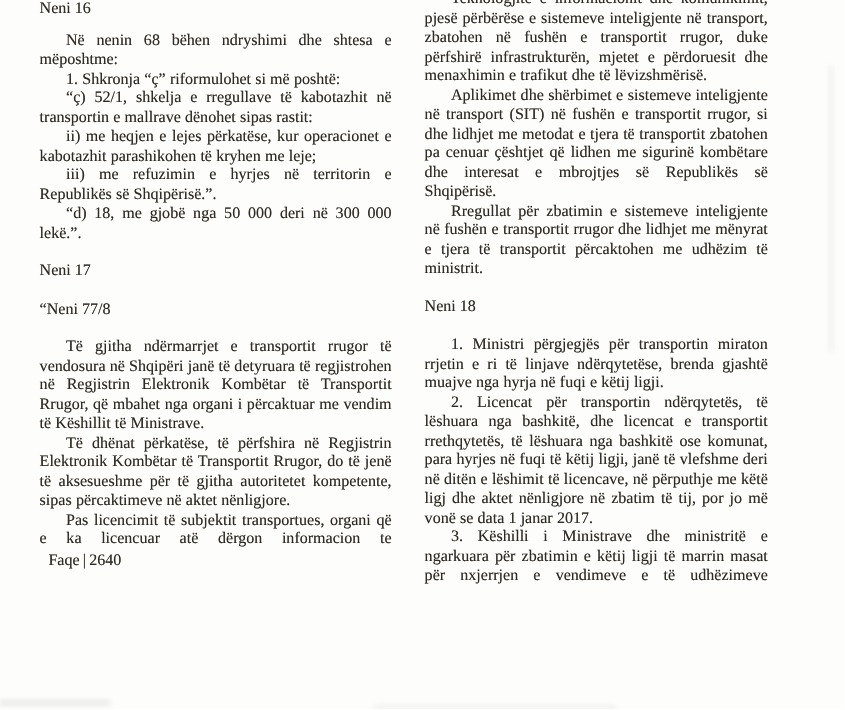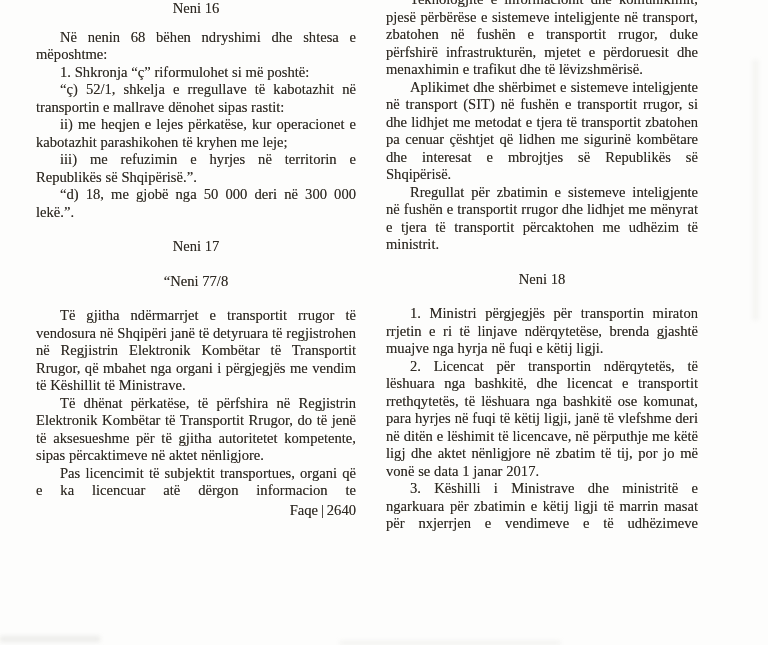--- a/index.html
+++ b/index.html
@@ -20,48 +20,48 @@
   .col-right { left: 386px; width: 312px; top: -9px; }
   .para {
     margin: 0;
     text-align: justify;
     text-indent: 24px;
     word-spacing: 0.01em;
   }
   .jlast { text-align-last: justify; }
   .heading {
     margin: 17px 0;
-    text-align: center;
+    text-align: left;
     text-indent: 0;
     font-weight: normal;
     font-size: inherit;
   }
   .heading-first { margin-top: 0; margin-bottom: 11px; }
-  .footer-line { margin: 2px 0 0 0; text-indent: 8px; text-align: right; }
+  .footer-line { margin: 2px 0 0 0; text-indent: 8px; text-align: left; }
   .smudge { position: absolute; pointer-events: none; }
   .smudge-1 { left: 0;   top: 636px; width: 100px; height: 6px; background: #ececе9; background: #ececea; filter: blur(2px); }
   .smudge-2 { left: 340px; top: 641px; width: 220px; height: 4px; background: #f2f2ef; filter: blur(2px); }
   .smudge-3 { left: 753px; top: 60px; width: 5px; height: 260px; background: #f3f3f0; filter: blur(2px); }
 </style>
 </head>
 <body>
 
 <div class="page">
 
   <div class="col col-left">
     <div class="heading heading-first">Neni 16</div>
     <p class="para">Në nenin 68 bëhen ndryshimi dhe shtesa e mëposhtme:</p>
     <p class="para">1. Shkronja “ç” riformulohet si më poshtë:</p>
     <p class="para">“ç) 52/1, shkelja e rregullave të kabotazhit në transportin e mallrave dënohet sipas rastit:</p>
     <p class="para">ii) me heqjen e lejes përkatëse, kur operacionet e kabotazhit parashikohen të kryhen me leje;</p>
     <p class="para">iii) me refuzimin e hyrjes në territorin e Republikës së Shqipërisë.”.</p>
     <p class="para">“d) 18, me gjobë nga 50 000 deri në 300 000 lekë.”.</p>
     <div class="heading">Neni 17</div>
     <div class="heading">“Neni 77/8</div>
-    <p class="para">Të gjitha ndërmarrjet e transportit rrugor të vendosura në Shqipëri janë të detyruara të regjistrohen në Regjistrin Elektronik Kombëtar të Transportit Rrugor, që mbahet nga organi i përgjegjës me vendim të Këshillit të Ministrave.</p>
+    <p class="para">Të gjitha ndërmarrjet e transportit rrugor të vendosura në Shqipëri janë të detyruara të regjistrohen në Regjistrin Elektronik Kombëtar të Transportit Rrugor, që mbahet nga organi i përcaktuar me vendim të Këshillit të Ministrave.</p>
     <p class="para">Të dhënat përkatëse, të përfshira në Regjistrin Elektronik Kombëtar të Transportit Rrugor, do të jenë të aksesueshme për të gjitha autoritetet kompetente, sipas përcaktimeve në aktet nënligjore.</p>
     <p class="para jlast">Pas licencimit të subjektit transportues, organi që e ka licencuar atë dërgon informacion te</p>
     <p class="footer-line">Faqe | 2640</p>
   </div>
 
   <div class="col col-right">
     <p class="para">Teknologjitë e informacionit dhe komu­nikimit, pjesë përbërëse e sistemeve inteligjente në transport, zbatohen në fushën e transportit rrugor, duke përfshirë infrastrukturën, mjetet e përdoruesit dhe menaxhimin e trafikut dhe të lëvizshmërisë.</p>
     <p class="para">Aplikimet dhe shërbimet e sistemeve inteligjente në transport (SIT) në fushën e transportit rrugor, si dhe lidhjet me metodat e tjera të transportit zbatohen pa cenuar çështjet që lidhen me sigurinë kombëtare dhe interesat e mbrojtjes së Republikës së Shqipërisë.</p>
     <p class="para">Rregullat për zbatimin e sistemeve inteligjente në fushën e transportit rrugor dhe lidhjet me mënyrat e tjera të transportit përcaktohen me udhëzim të ministrit.</p>
     <div class="heading">Neni 18</div>

